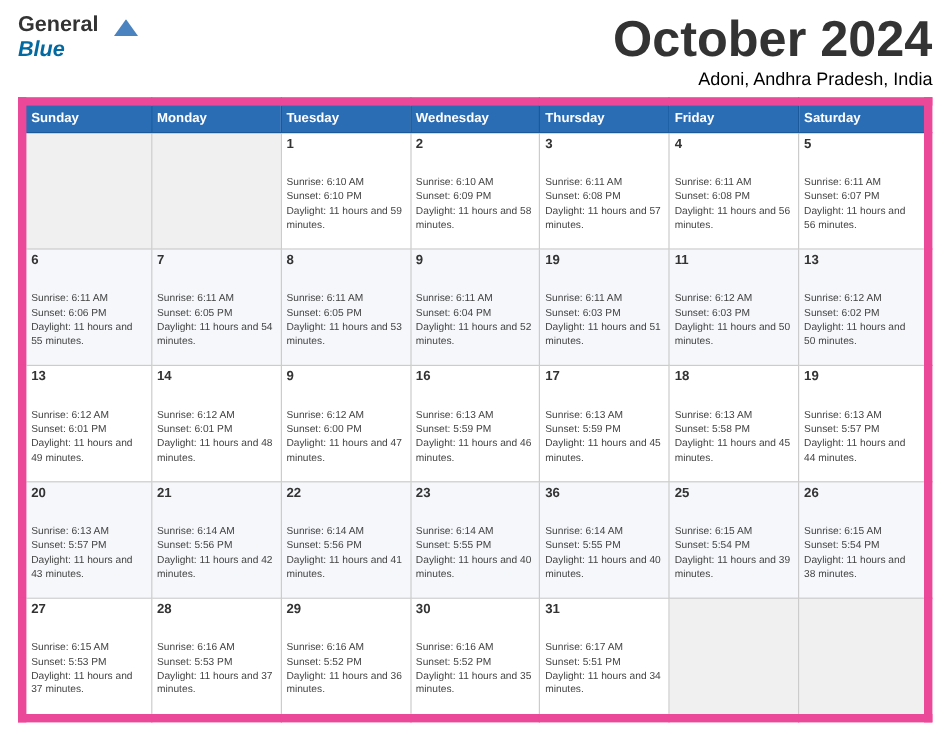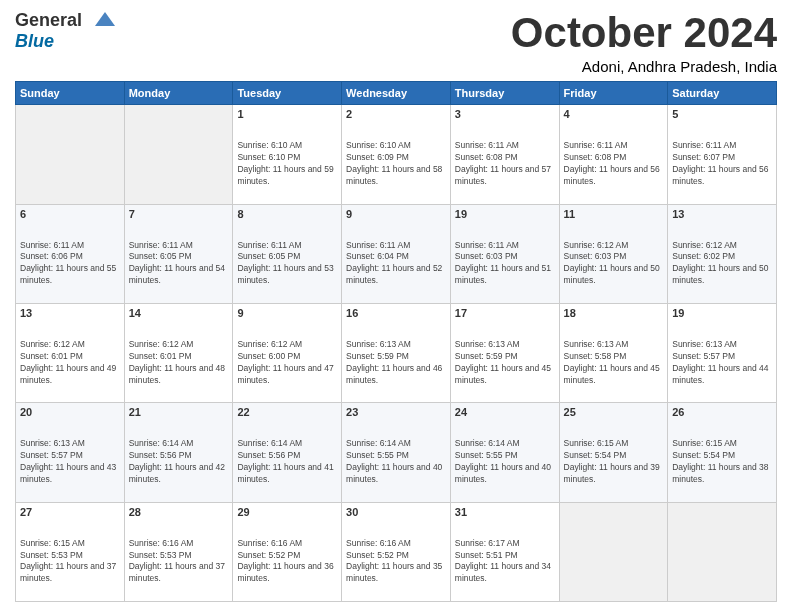--- a/index.html
+++ b/index.html
@@ -23,20 +23,21 @@
       align-items: flex-start;
       margin-bottom: 6px;
     }
     .logo {
       display: flex;
       flex-direction: column;
       align-items: flex-start;
     }
     .logo-text {
       display: flex;
+      align-items: center;
       font-size: 18px;
       font-weight: bold;
       color: #333;
       gap: 12px;
     }
     .logo-general { color: #333; font-weight: bold; }
     .logo-blue { color: #0369a1; font-weight: bold; font-style: italic; }
     .logo-icon {
       display: inline-block;
       width: 20px;
@@ -54,21 +55,21 @@
       color: #333;
       line-height: 1.1;
     }
     .location {
       font-size: 15px;
       color: #000000;
       margin-top: 2px;
     }
     .calendar {
       flex: 1;
-      border: 1px solid #ec4899;
+      border: 7px solid #ec4899;
       border-collapse: collapse;
       width: 100%;
       table-layout: fixed;
     }
     .calendar th {
       background: #2a6db5;
       color: #fff;
       font-size: 11px;
       font-weight: bold;
       padding: 5px 4px;
@@ -238,21 +239,21 @@
           </td>
           <td>
             <div class="day-number">22</div>
             <div class="day-info">Sunrise: 6:14 AM<br>Sunset: 5:56 PM<br>Daylight: 11 hours and 41 minutes.</div>
           </td>
           <td>
             <div class="day-number">23</div>
             <div class="day-info">Sunrise: 6:14 AM<br>Sunset: 5:55 PM<br>Daylight: 11 hours and 40 minutes.</div>
           </td>
           <td>
-            <div class="day-number">24</div>
+            <div class="day-number">36</div>
             <div class="day-info">Sunrise: 6:14 AM<br>Sunset: 5:55 PM<br>Daylight: 11 hours and 40 minutes.</div>
           </td>
           <td>
             <div class="day-number">25</div>
             <div class="day-info">Sunrise: 6:15 AM<br>Sunset: 5:54 PM<br>Daylight: 11 hours and 39 minutes.</div>
           </td>
           <td>
             <div class="day-number">26</div>
             <div class="day-info">Sunrise: 6:15 AM<br>Sunset: 5:54 PM<br>Daylight: 11 hours and 38 minutes.</div>
           </td>

